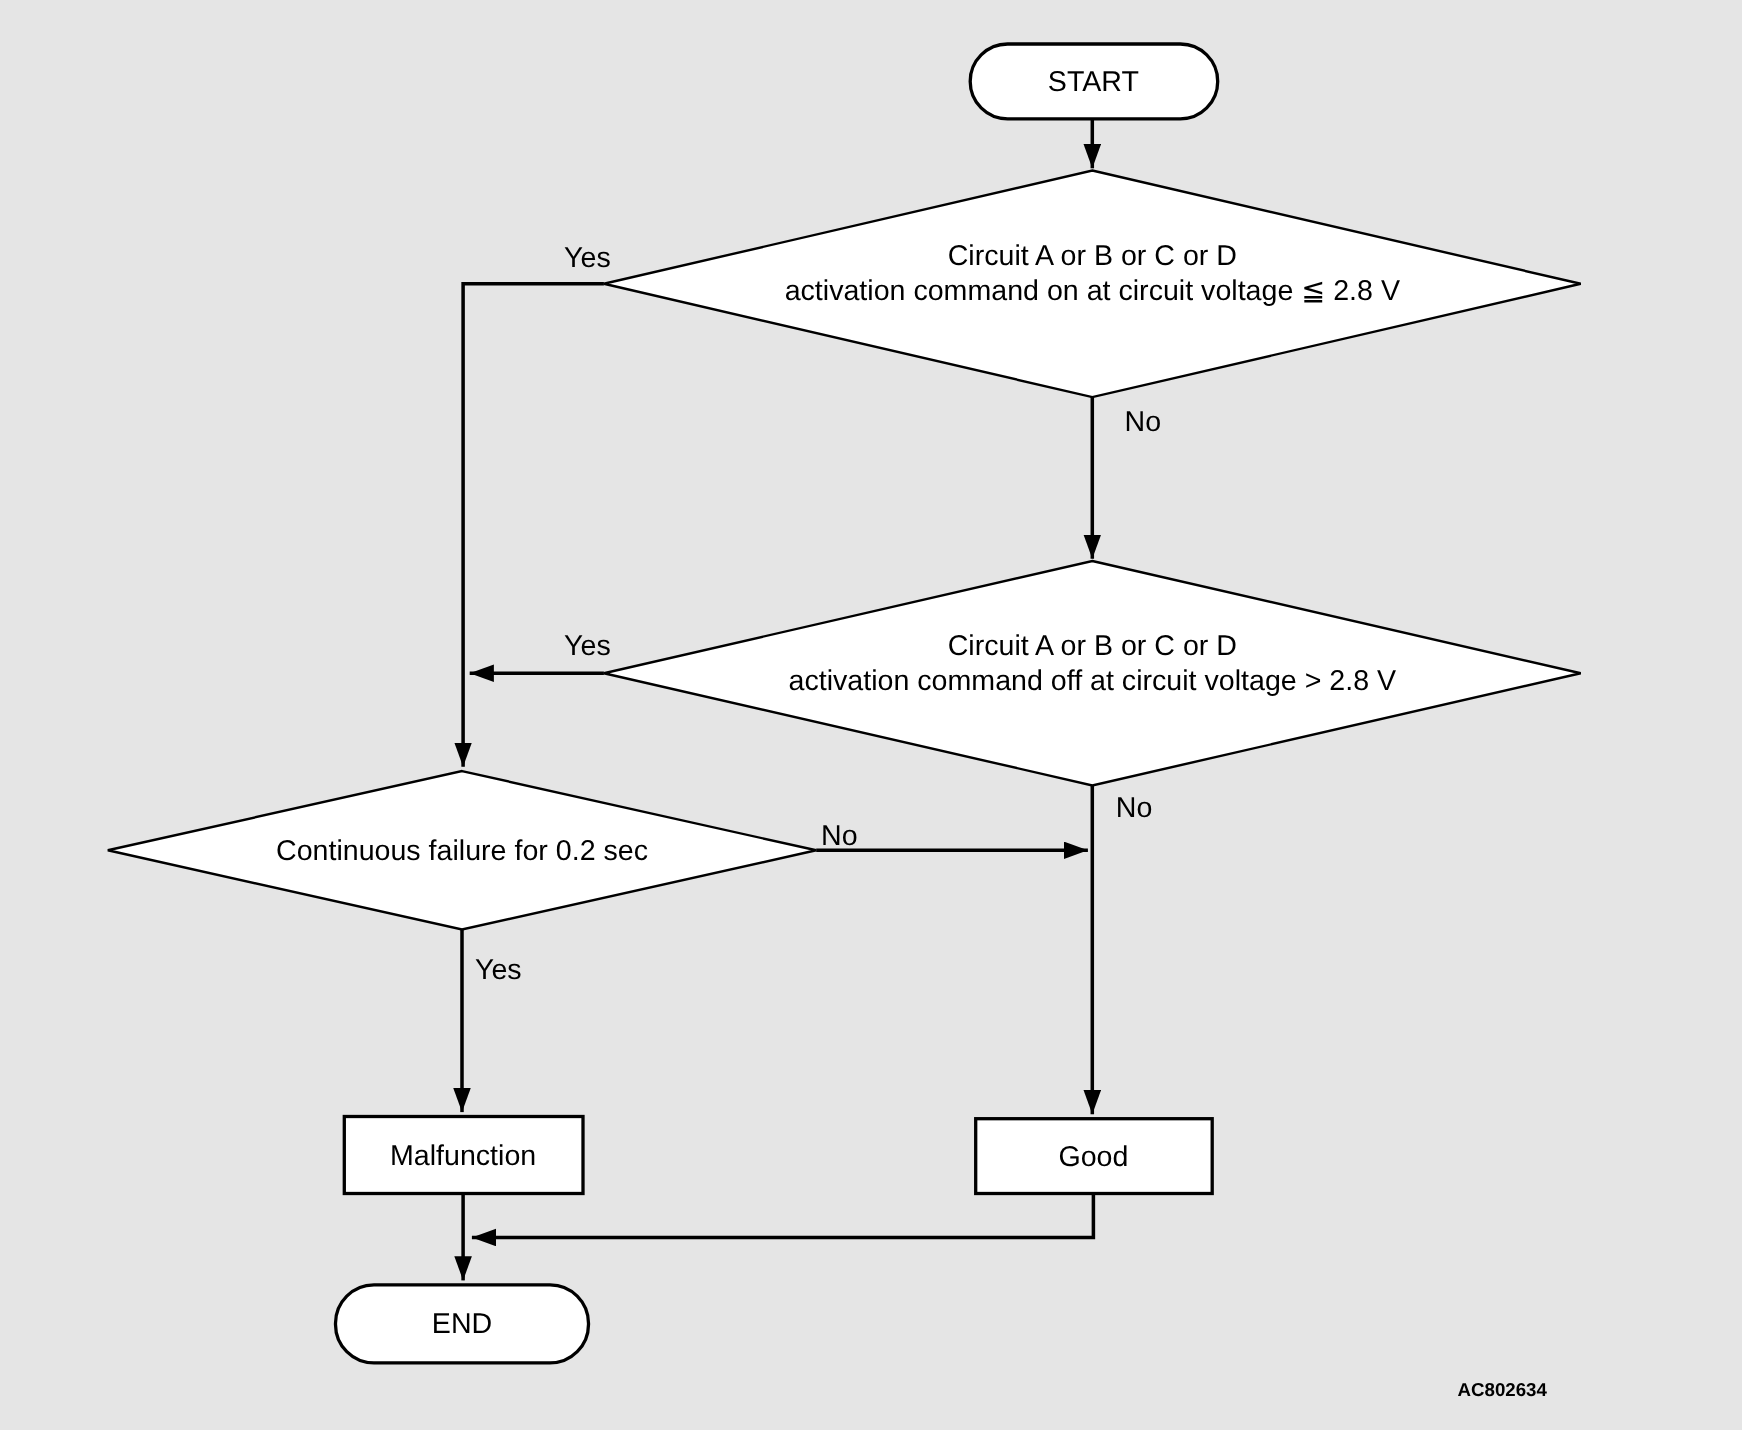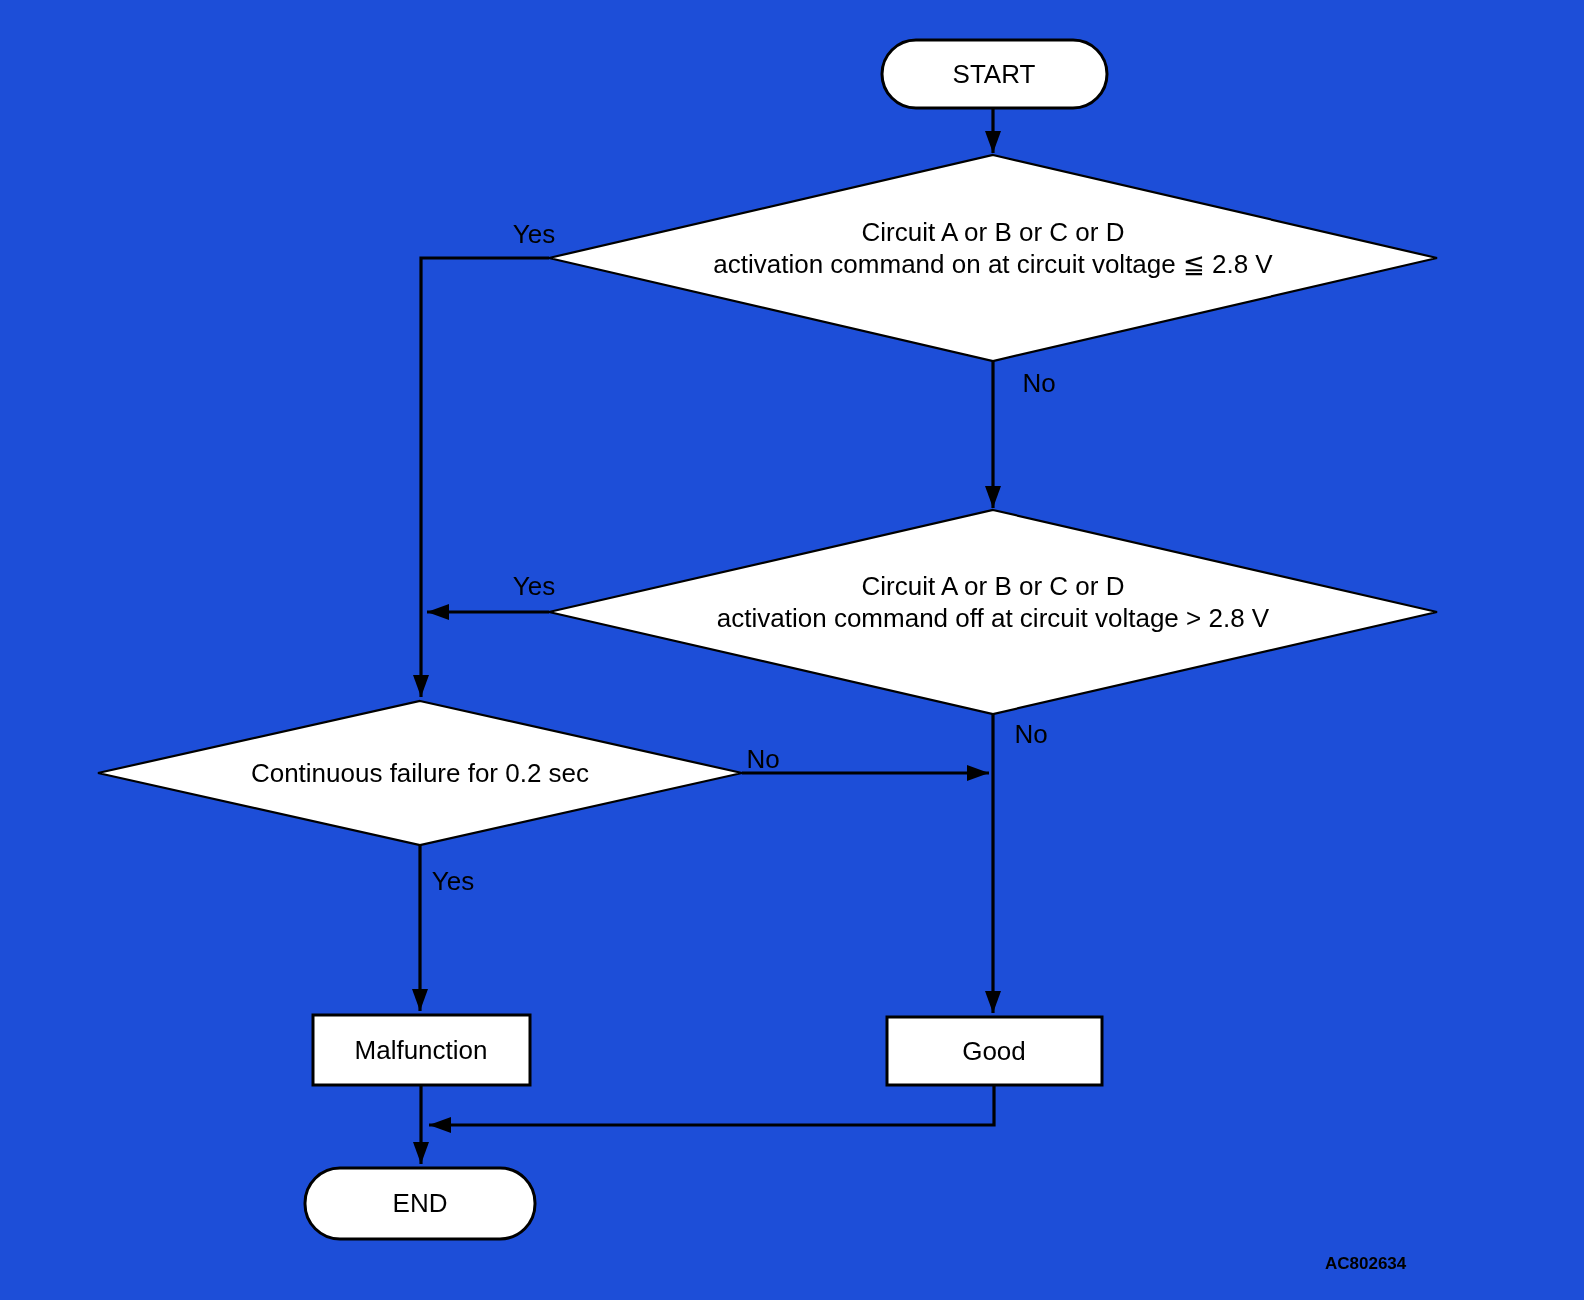--- a/index.html
+++ b/index.html
@@ -4,21 +4,21 @@
 <style>
   html, body {
     margin: 0;
     padding: 0;
     background: #ffffff;
   }
   .stage {
     position: relative;
     width: 1584px;
     height: 1300px;
-    background: #1d4ed8;
+    background: #e5e5e5;
     overflow: hidden;
   }
   svg {
     display: block;
   }
   .node-shape {
     fill: #ffffff;
     stroke: #000000;
   }
   .flow-line {

